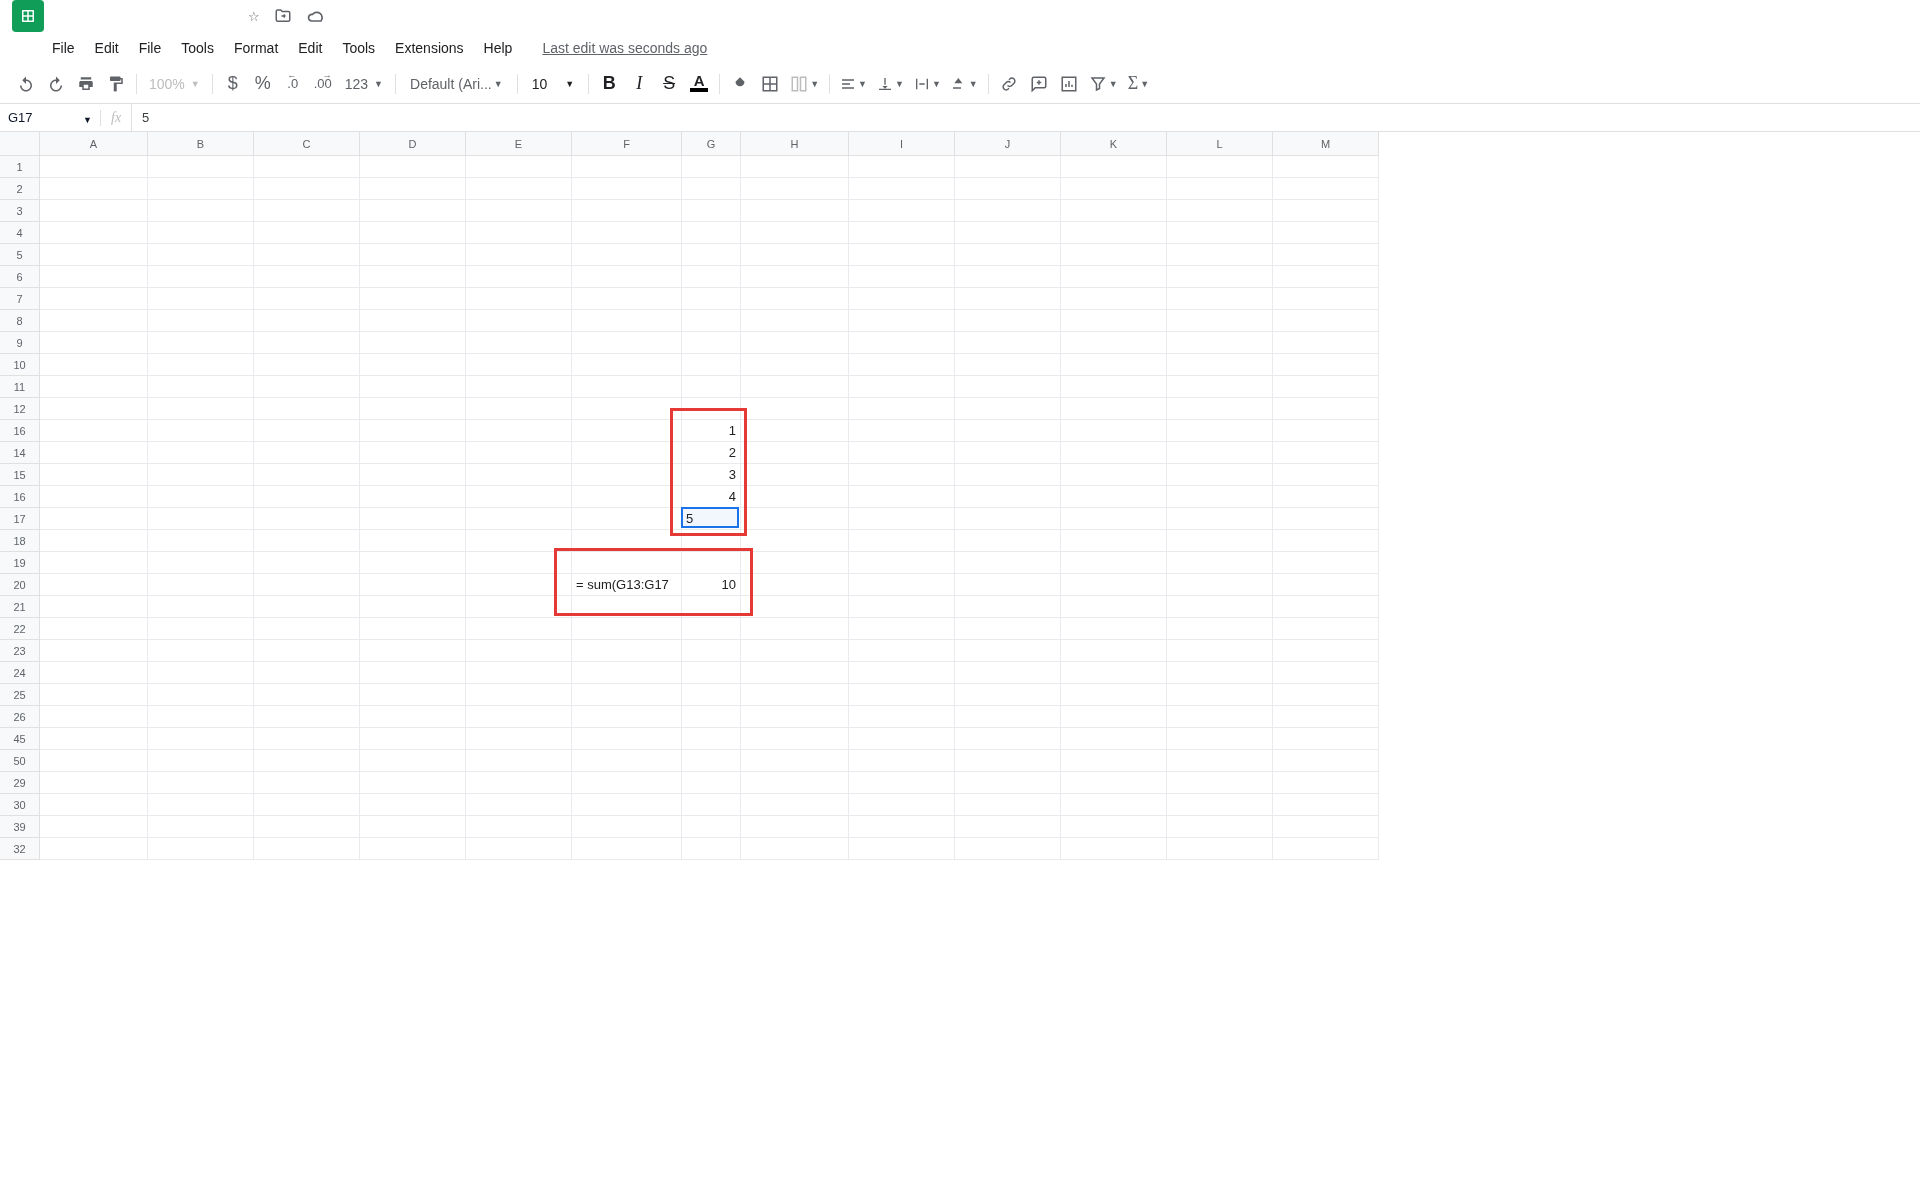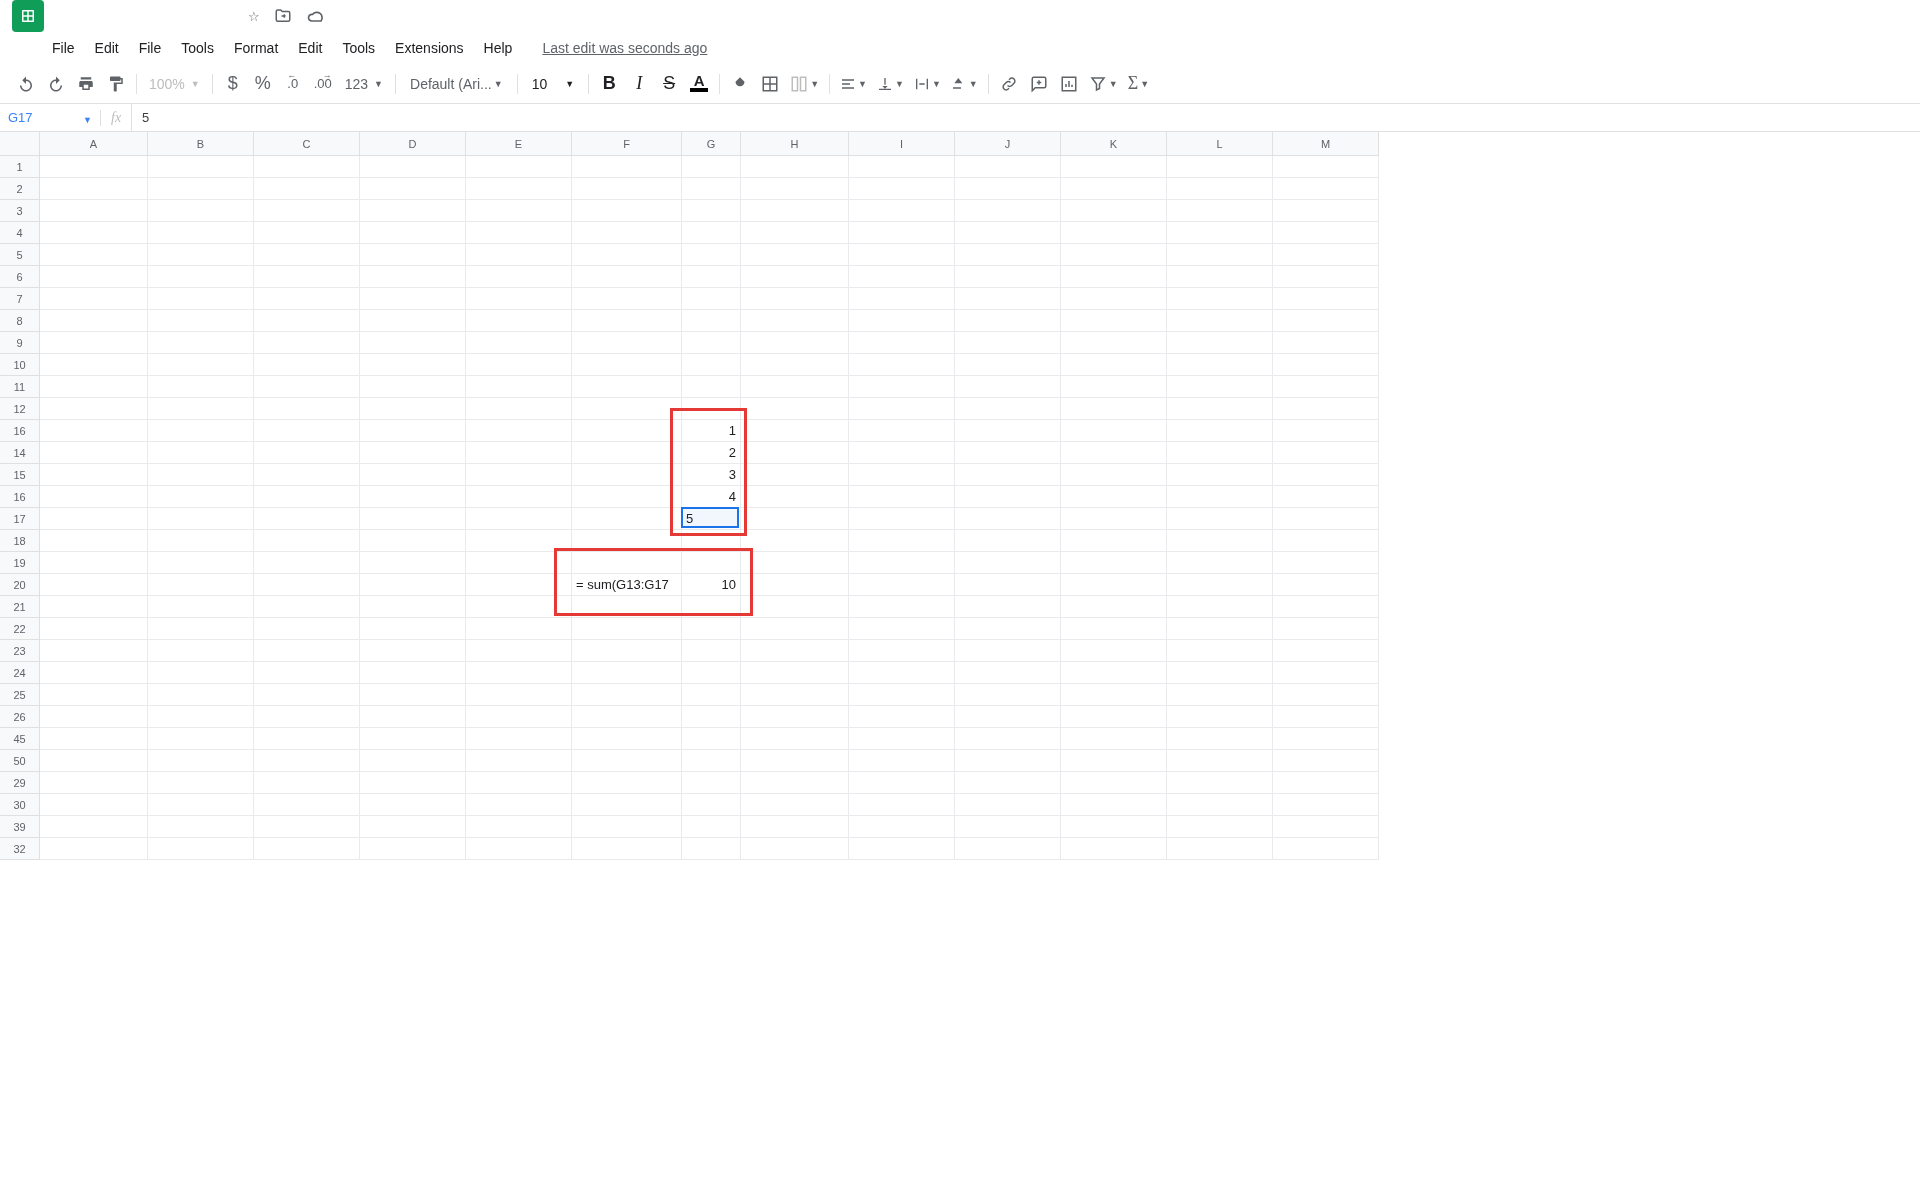--- a/index.html
+++ b/index.html
@@ -18,21 +18,21 @@
 .toolbar { display: flex; align-items: center; padding: 4px 12px; height: 40px; border-bottom: 1px solid #e0e0e0; gap: 2px; }
 .tool-btn { display: inline-flex; align-items: center; justify-content: center; min-width: 28px; height: 28px; border-radius: 4px; cursor: pointer; color: #5f6368; font-size: 18px; padding: 0 4px; }
 .tool-sep { width: 1px; height: 20px; background: #e0e0e0; margin: 0 4px; }
 .tool-text { font-size: 14px; color: #5f6368; padding: 0 6px; display: inline-flex; align-items: center; gap: 4px; cursor: pointer; }
 .tool-text.disabled { color: #bdbdbd; }
 .dropdown-arrow { font-size: 9px; margin-left: 2px; }
 .font-select { min-width: 90px; font-size: 14px; color: #5f6368; padding: 0 8px; display: inline-flex; align-items: center; justify-content: space-between; cursor: pointer; }
 .fontsize-select { min-width: 40px; font-size: 14px; color: #202124; padding: 0 8px; display: inline-flex; align-items: center; justify-content: center; cursor: pointer; }
 
 .namebox-row { display: flex; align-items: center; height: 28px; border-bottom: 1px solid #e0e0e0; }
-.namebox { width: 100px; padding: 0 8px; font-size: 13px; color: #3b82f6; display: flex; align-items: flex-end; justify-content: space-between; }
+.namebox { width: 100px; padding: 0 8px; font-size: 13px; color: #0f172a; display: flex; align-items: flex-end; justify-content: space-between; }
 .fx-label { padding: 0 10px; font-style: italic; font-family: 'Times New Roman', serif; color: #bdbdbd; font-size: 14px; border-left: 1px solid #e0e0e0; }
 .formula-input { flex: 1; padding: 0 10px; font-size: 13px; color: #3c4043; border-left: 1px solid #e0e0e0; height: 100%; display: flex; align-items: center; }
 
 .grid-container { position: relative; width: 100%; height: calc(1200px - 132px); overflow: hidden; }
 .col-headers { display: flex; height: 24px; position: absolute; top: 0; left: 0; }
 .corner-cell { width: 40px; height: 24px; background: #f8f9fa; border-right: 1px solid #e0e0e0; border-bottom: 1px solid #e0e0e0; }
 .col-header { height: 24px; background: #f8f9fa; border-right: 1px solid #e0e0e0; border-bottom: 1px solid #e0e0e0; display: flex; align-items: center; justify-content: center; font-size: 11px; color: #5f6368; cursor: pointer; }
 .row-headers { position: absolute; top: 24px; left: 0; width: 40px; }
 .row-header { width: 40px; height: 22px; background: #f8f9fa; border-right: 1px solid #e0e0e0; border-bottom: 1px solid #e0e0e0; display: flex; align-items: center; justify-content: center; font-size: 11px; color: #5f6368; cursor: pointer; }
 .cells { position: absolute; top: 24px; left: 40px; }

